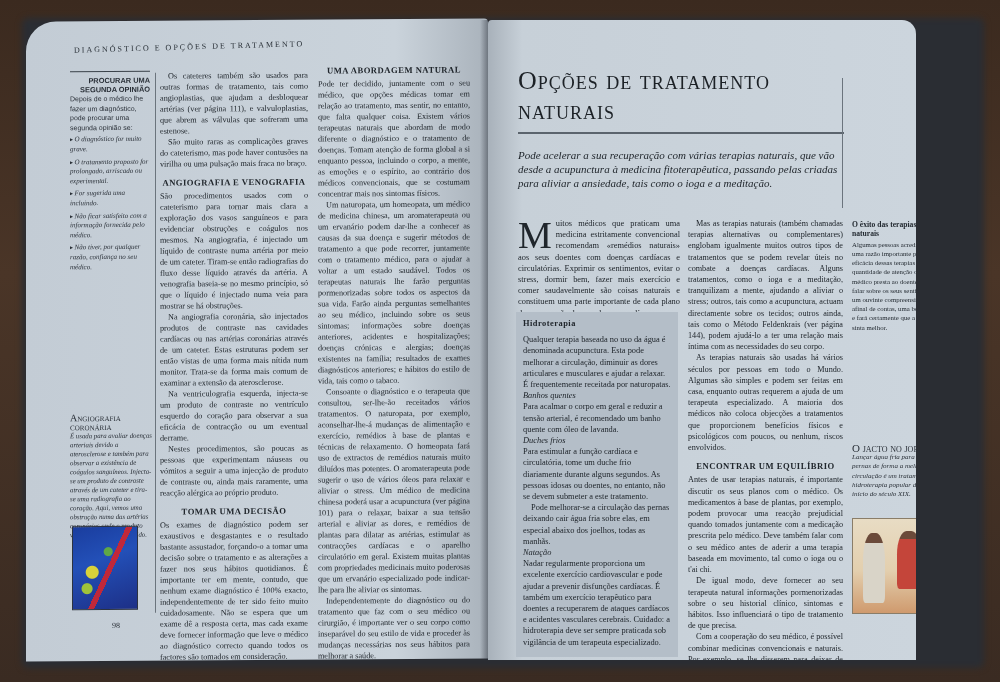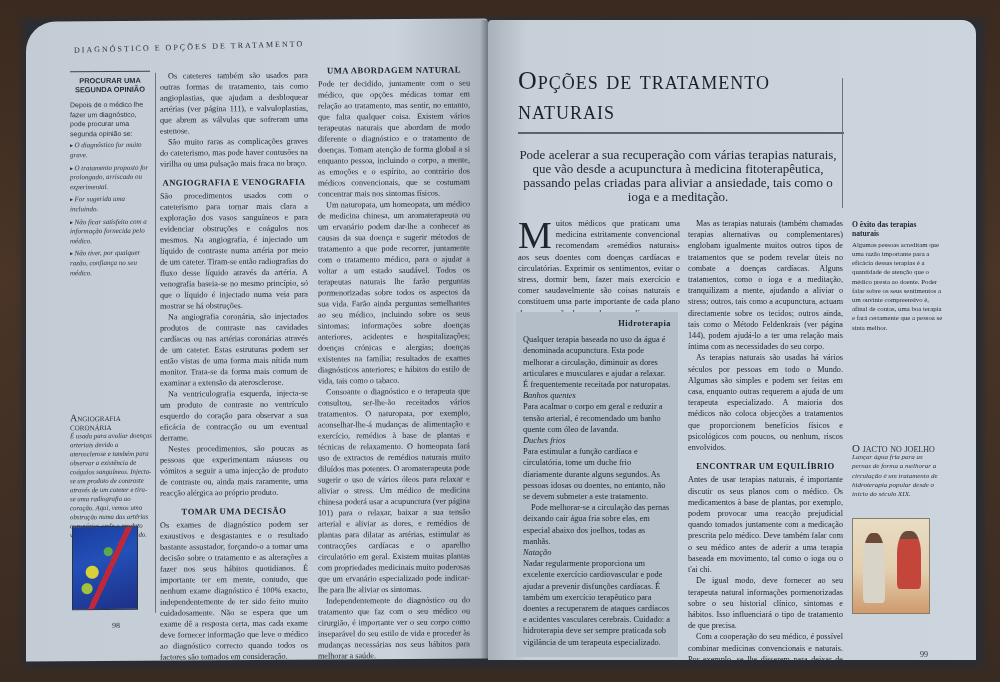--- a/index.html
+++ b/index.html
@@ -19,21 +19,21 @@
     background: linear-gradient(180deg, #c9d2da 0%, #c2cbd4 100%);
     overflow: hidden;
   }
   .page.left {
     left: 26px; width: 462px;
     border-radius: 30px 4px 0 0;
     transform: skewY(-0.4deg);
     background: linear-gradient(90deg, #c3ccd5 0%, #cad3db 80%, #a9b2bb 100%);
   }
   .page.right {
-    left: 488px; width: 488px;
+    left: 488px; width: 428px;
     border-radius: 4px 14px 0 0;
     background: linear-gradient(90deg, #a8b1ba 0%, #c7d0d8 8%, #ccd5dd 100%);
   }
   .gutter {
     position: absolute; left: 480px; top: 20px; width: 16px; height: 640px;
     background: linear-gradient(90deg, rgba(0,0,0,0) 0%, rgba(40,45,55,0.45) 50%, rgba(0,0,0,0) 100%);
   }
   .running-head {
     position: absolute; left: 48px; top: 22px;
     font-size: 8px; letter-spacing: 2px; text-transform: uppercase;
@@ -47,22 +47,22 @@
     text-transform: uppercase; margin: 8px 0 2px 0; text-indent: 0;
   }
   
   .sidebar-left {
     position: absolute; left: 44px; top: 50px; width: 80px;
     font-size: 7px; line-height: 9.6px; color: #2a3038;
     border-top: 1.5px solid #3a424a; padding-top: 4px;
   }
   .sidebar-left .title {
     font-family: "Liberation Sans", "DejaVu Sans", sans-serif;
-    font-weight: bold; font-size: 7.4px; text-align: center; line-height: 9px;
-    margin-bottom: 6px; text-transform: uppercase;
+    font-weight: bold; font-size: 7.4px; text-align: right; line-height: 9px;
+    text-transform: uppercase;
   }
   .sidebar-left .intro { font-family: "Liberation Sans", sans-serif; margin-bottom: 3px; }
   .sidebar-left .item { font-style: italic; margin-bottom: 3px; }
   .sidebar-left .item::before { content: "▸ "; font-style: normal; font-size: 6px; }
   .vrule { position: absolute; width: 1px; background: #6b747d; }
   .caption-left {
     position: absolute; left: 44px; top: 392px; width: 82px;
     font-size: 6.8px; line-height: 9px; font-style: italic; color: #2a3038;
   }
   .caption-left .ct { font-style: normal; font-variant: small-caps; font-size: 10px; display: block; }
@@ -80,29 +80,29 @@
   
   .main-title {
     position: absolute; left: 30px; top: 46px; width: 330px;
     font-size: 26px; line-height: 30px; letter-spacing: 1px; color: #1c2126;
     font-variant: small-caps; text-transform: none;
   }
   .title-rule { position: absolute; left: 30px; top: 112px; width: 326px; height: 2px; background: #5b646d; }
   .vrule-right { position: absolute; left: 354px; top: 58px; width: 1px; height: 130px; background: #6b747d; }
   .lede {
     position: absolute; left: 30px; top: 128px; width: 320px;
-    font-size: 13px; line-height: 14px; color: #22282e; text-align: center;
+    font-style: italic; font-size: 11px; line-height: 14px; color: #22282e;
   }
   .dropcap { float: left; font-size: 38px; line-height: 30px; margin: 2px 4px 0 0; }
   .hydro-box {
     position: absolute; left: 28px; top: 292px; width: 162px; height: 345px;
     background: #b4bec8; padding: 6px 7px;
     font-size: 8.4px; line-height: 11.2px; color: #20262c;
   }
-  .hydro-box .hb-title { text-align: right; font-weight: bold; letter-spacing: 0.5px; margin-bottom: 5px; }
+  .hydro-box .hb-title { text-align: left; font-weight: bold; letter-spacing: 0.5px; margin-bottom: 5px; }
   .hydro-box .sub { font-style: italic; }
   .hydro-box p.ind { text-indent: 8px; }
   .sidebar-right {
     position: absolute; left: 364px; top: 200px; width: 92px;
     font-family: Liberation Serif, serif;
     font-size: 6.8px; line-height: 9.2px; color: #232a31;
   }
   .sidebar-right .title { font-weight: bold; font-size: 7.6px; line-height: 9.4px; margin-bottom: 1px; }
   .caption-right {
     position: absolute; left: 364px; top: 424px; width: 90px;

